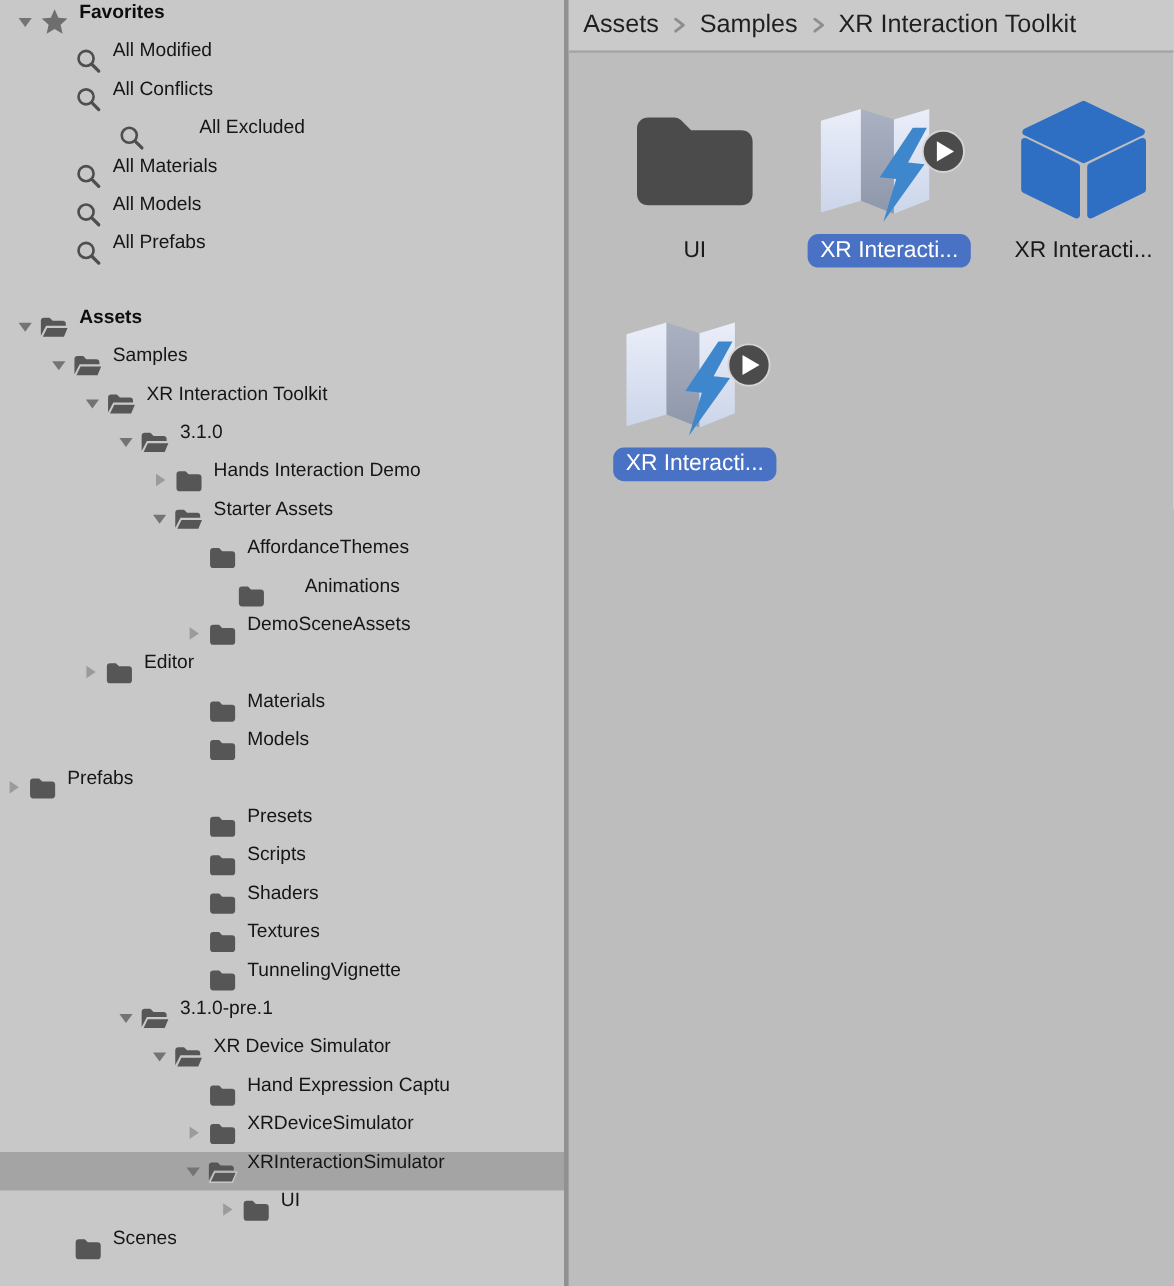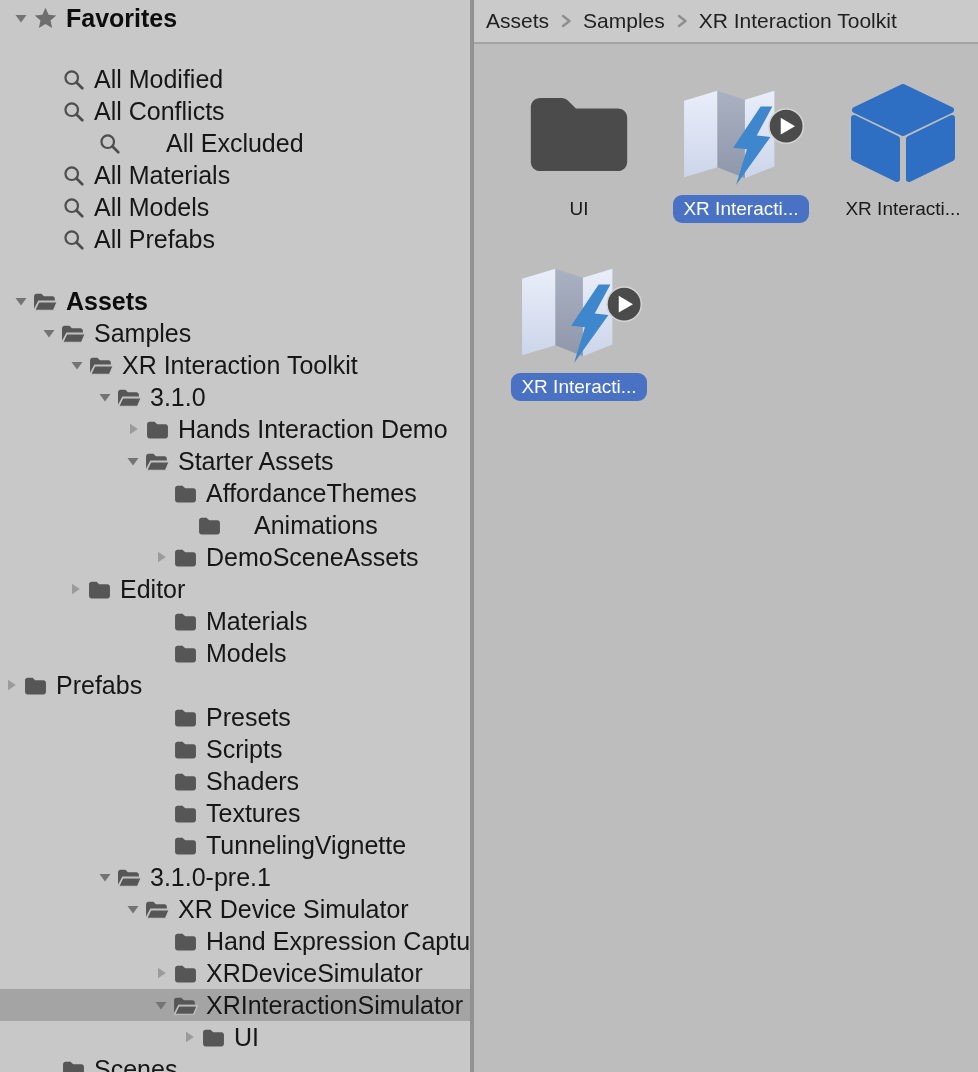--- a/index.html
+++ b/index.html
@@ -1,21 +1,21 @@
 <!DOCTYPE html>
 <html><head>
 <meta charset="utf-8">
 <style>
   html,body{margin:0;padding:0;}
   body{width:978px;height:1072px;overflow:hidden;font-family:"Liberation Sans",sans-serif;
        -webkit-font-smoothing:antialiased;}
   .app{display:flex;width:978px;height:1072px;background:#c8c8c8;}
   
   .left{width:470px;flex:0 0 470px;background:#c8c8c8;overflow:hidden;padding-top:2px;box-sizing:border-box;}
-  .row{height:32px;display:flex;align-items:center;font-size:25px;color:#161616;white-space:nowrap;box-sizing:border-box;}
+  .row{height:32px;display:flex;font-size:16px;color:#161616;white-space:nowrap;box-sizing:border-box;}
   .row.selected{background:#a4a4a4;}
   .row.bold{font-weight:bold;color:#0d0d0d;}
   .spacer{height:30px;}
   .arrow{width:22px;flex:0 0 22px;display:flex;align-items:center;justify-content:center;}
   .ticon{width:27px;flex:0 0 27px;display:flex;align-items:center;justify-content:center;}
   .tlabel{margin-left:7px;overflow:hidden;}
   
   .divider{width:4px;flex:0 0 4px;background:#919191;cursor:col-resize;}
   
   .right{flex:1;display:flex;flex-direction:column;background:#bdbdbd;min-width:0;}
@@ -41,21 +41,21 @@
             <polygon points="2.5,5 13.5,5 8,12.5" fill="#747474"></polygon>
           </svg>
         </span>
         <span class="ticon">
           <svg width="25" height="25" viewBox="0 0 24 24">
             <polygon fill="#6e6e6e" points="12,1.6 15,8.4 22.3,9.1 16.8,14 18.4,21.2 12,17.4 5.6,21.2 7.2,14 1.7,9.1 9,8.4"></polygon>
           </svg>
         </span>
         <span class="tlabel">Favorites</span>
       </div>
-      <div class="row" style="padding-left: 38px; margin-top: 29px;">
+      <div class="row" style="padding-left: 38px;">
         <span class="arrow"></span>
         <span class="ticon">
           <svg width="23" height="23" viewBox="0 0 22 22">
             <circle cx="9.3" cy="9.3" r="6" fill="none" stroke="#4e4e4e" stroke-width="2.1"></circle>
             <line x1="13.9" y1="13.9" x2="19.4" y2="19.4" stroke="#4e4e4e" stroke-width="2.6" stroke-linecap="round"></line>
           </svg>
         </span>
         <span class="tlabel">All Modified</span>
       </div>
       <div class="row" style="padding-left: 38px;">

